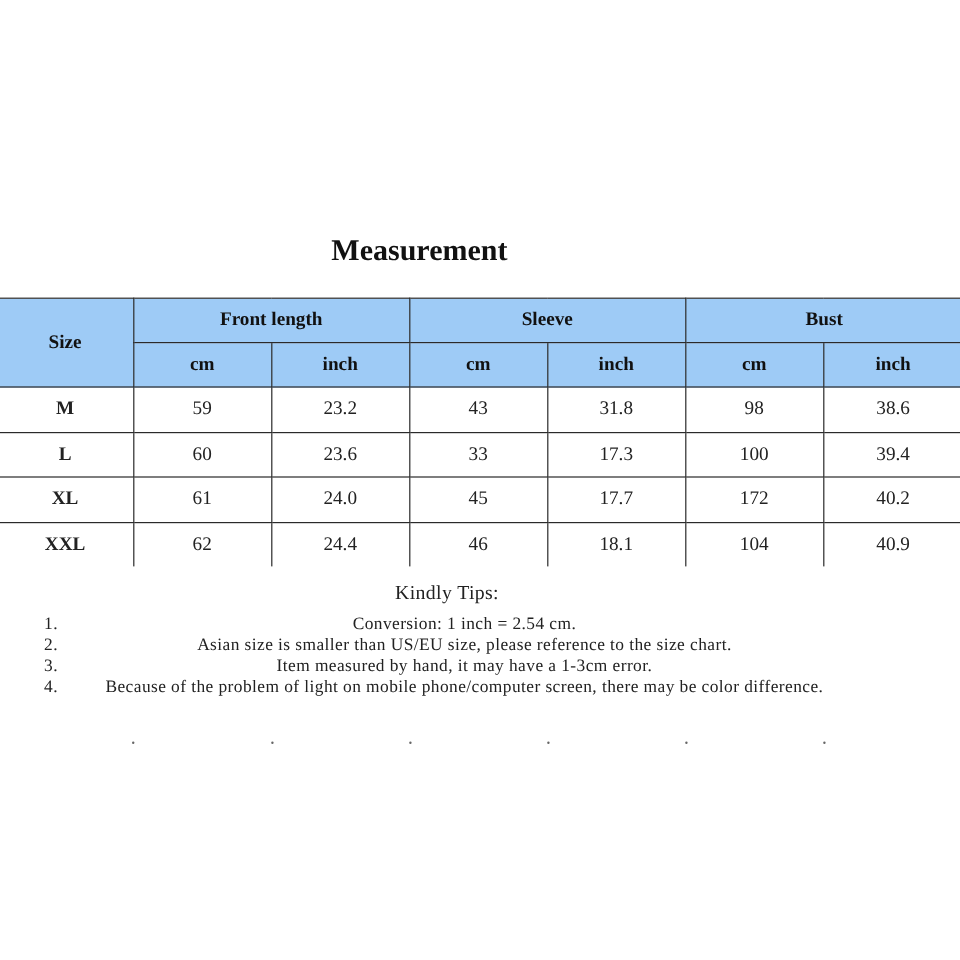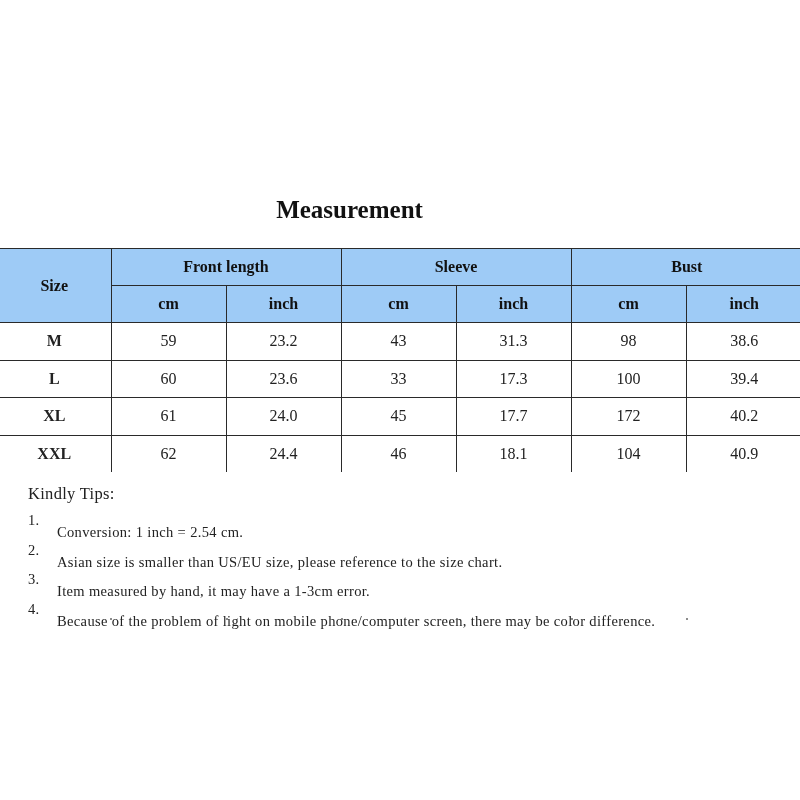--- a/index.html
+++ b/index.html
@@ -10,26 +10,26 @@
     table.size-table { position:absolute; top:248px; left:-2px; border-collapse:collapse;
              table-layout:fixed; width:804px; }
     table.size-table td, table.size-table th { border:1.5px solid #2a2a2a; text-align:center;
              padding:0; font-size:16px; }
     table.size-table th { background:#9ecbf6; font-weight:bold; height:36px; }
     table.size-table td { height:36.5px; font-weight:normal; font-size:16px; color:#222; }
     table.size-table td.size-cell { font-weight:bold; font-size:16px; }
     table.size-table tr.last td { border-bottom:none; }
     table.size-table th.col-first, table.size-table td.col-first { border-left:none; }
     table.size-table th.col-last, table.size-table td.col-last { border-right:none; }
-    .tips { position:absolute; top:484px; left:28px; font-size:15.5px; color:#222; }
+    .tips { position:absolute; top:484px; left:28px; font-size:15.5px; color:#222;text-align:center; }
     .tips-title { font-size:16.5px; margin-bottom:8px; letter-spacing:0.3px; }
     .tips ol { margin:0; padding:0; list-style:none; }
     .tips li { display:flex; line-height:17.5px; font-size:14.5px; letter-spacing:0.35px; }
     .tips li .num { width:29px; flex:none; }
-    .tips li .txt { width:660px;margin-top:12px; }
+    .tips li .txt { width:660px; }
     .dots { position:absolute; top:618px; left:0; width:800px; height:10px; }
     .dot { position:absolute; width:2px; height:2px; background:#666; border-radius:1px; }
   </style>
 </head>
 <body>
 
 <div class="title">Measurement</div>
 
 <table class="size-table">
   <colgroup>
@@ -56,21 +56,21 @@
       <th>cm</th>
       <th class="col-last">inch</th>
     </tr>
   </thead>
   <tbody>
     <tr>
       <td class="size-cell col-first">M</td>
       <td>59</td>
       <td>23.2</td>
       <td>43</td>
-      <td>31.3</td>
+      <td>31.8</td>
       <td>98</td>
       <td class="col-last">38.6</td>
     </tr>
     <tr>
       <td class="size-cell col-first">L</td>
       <td>60</td>
       <td>23.6</td>
       <td>33</td>
       <td>17.3</td>
       <td>100</td>

